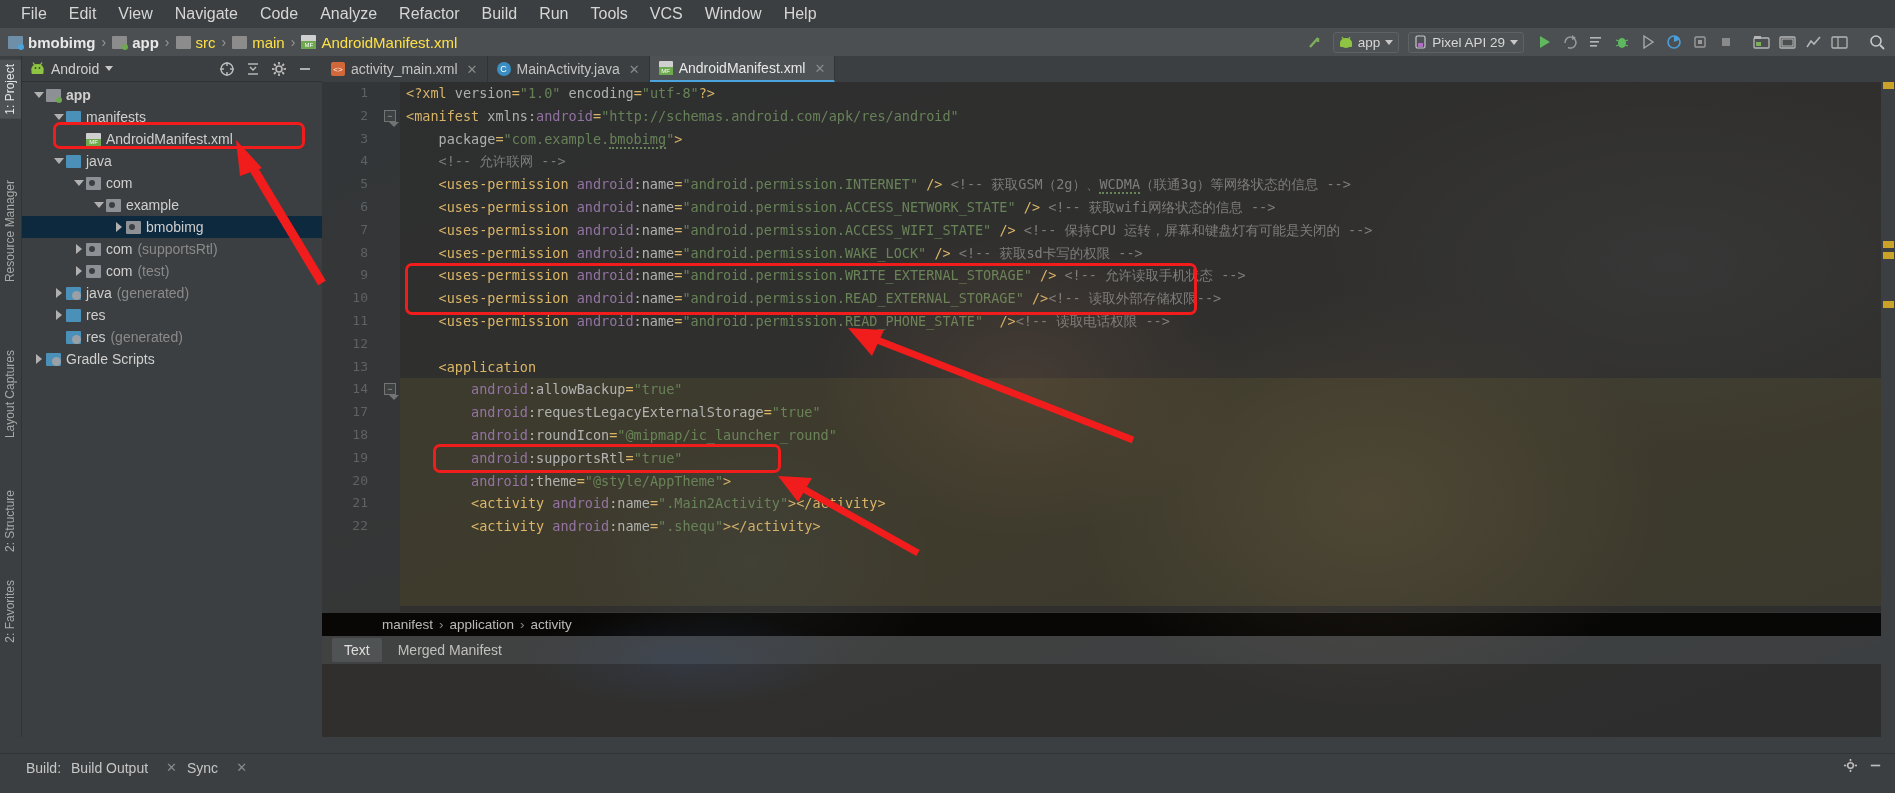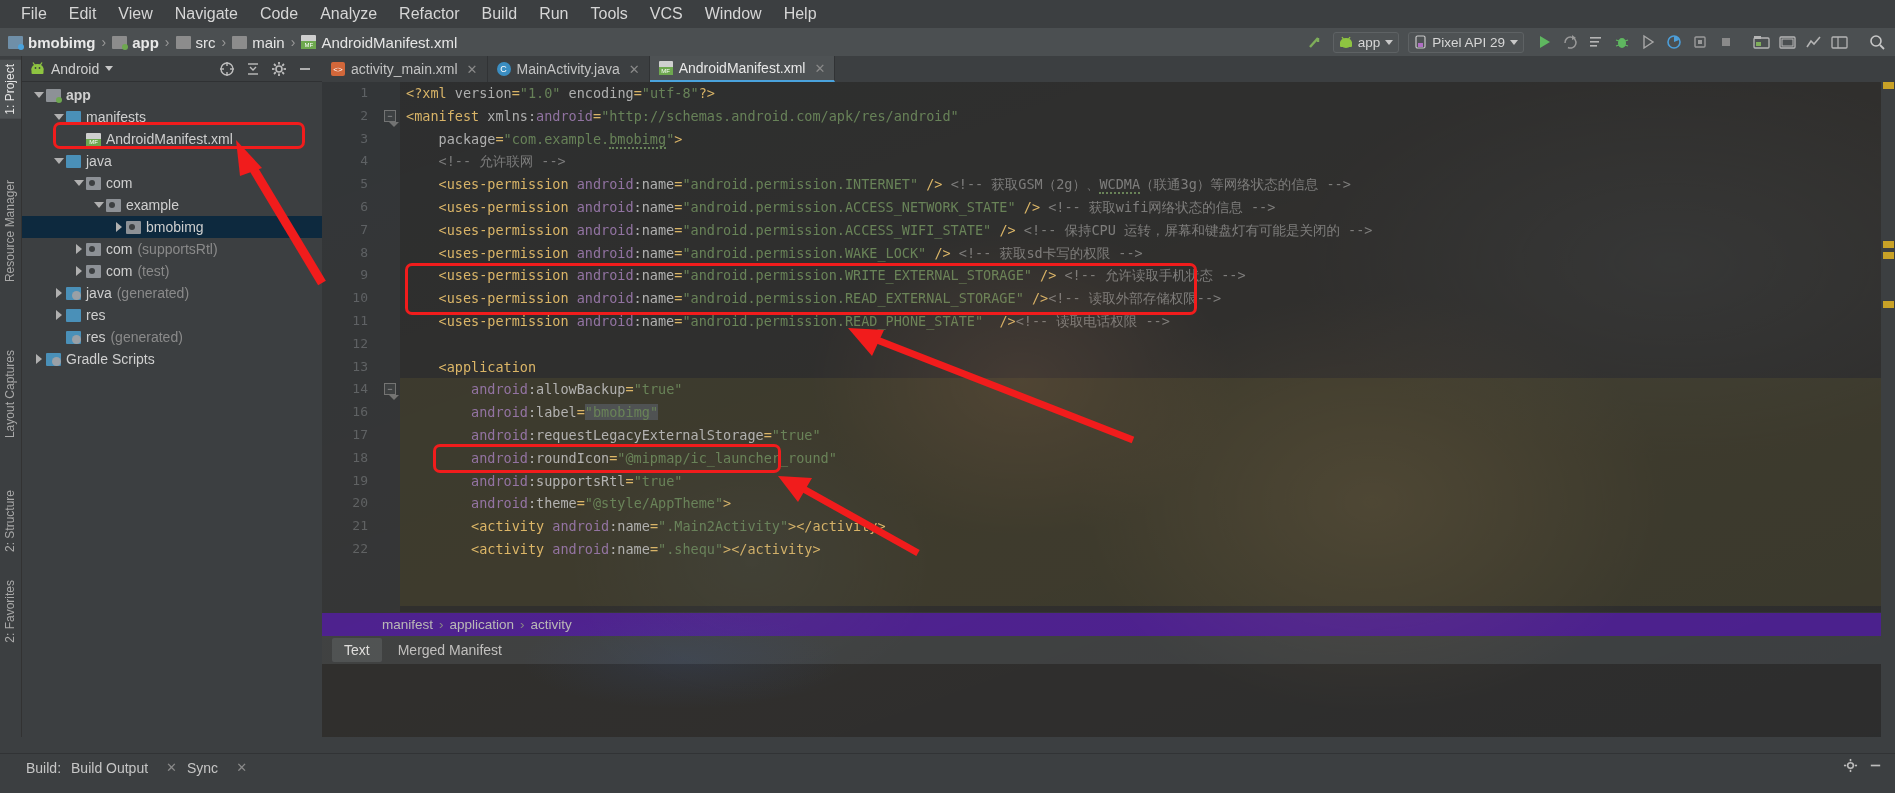--- a/index.html
+++ b/index.html
@@ -21,21 +21,21 @@
     font-size:16px; color:#d6d6d6; padding:2px 11px; white-space:nowrap;
     font-family:"Liberation Sans", sans-serif;
   }
 
   
   .navbar{
     position:absolute; left:0; top:28px; width:1895px; height:28px;
     background:#4b4f51; display:flex; align-items:center;
   }
   .crumbs{ display:flex; align-items:center; padding-left:8px; }
-  .crumb{ display:flex; align-items:center; font-size:15px; color:#e5e5e5; }
+  .crumb{ display:flex; align-items:center; font-size:15px; color:#fde047; }
   .crumb.bold{ font-weight:bold; color:#e8e8e8; }
   .crumb-sep{ color:#9a9a9a; margin:0 6px; font-size:14px; }
   .c-ico{ width:15px; height:13px; margin-right:5px; border-radius:1px; display:inline-block; position:relative; }
   .ico-proj{ background:#6f8fa8; }
   .ico-proj:after{ content:""; position:absolute; right:-1px; bottom:-1px; width:6px; height:6px; background:#4aa3dd; border-radius:50%; }
   .ico-app{ background:#8c8c8c; }
   .ico-app:after{ content:""; position:absolute; right:-1px; bottom:-1px; width:6px; height:6px; background:#6ea84f; border-radius:50%; }
   .ico-folder{ background:#8c8c8c; }
   .ico-mf{ width:15px; height:14px; background:#cfcfcf; position:relative; border-radius:1px; }
   .ico-mf:after{ content:"MF"; position:absolute; left:0; bottom:0; width:100%; height:8px; background:#6ea84f;
@@ -122,21 +122,21 @@
   .sel-bg{ background:#4e5254; }
   .squig{ border-bottom:2px dotted #6a8759; }
   .app-hl{ position:absolute; left:78px; top:0; width:1495px; height:100%; background:rgba(122,110,46,0.20); pointer-events:none; }
 
   .foldmark{ position:absolute; left:62px; width:12px; height:12px; border:1px solid #777; color:#aaa;
     font-size:9px; line-height:10px; text-align:center; background:#3c3f41; }
   .foldmark:after{ content:""; position:absolute; left:4px; top:11px; width:0; height:0;
     border-left:5px solid transparent; border-right:5px solid transparent; border-top:5px solid #777; }
 
   
-  .bcbar{ height:24px; background:#4c1d95; display:flex; align-items:center; padding-left:60px; gap:6px;
+  .bcbar{ height:24px; background:#000000; display:flex; align-items:center; padding-left:60px; gap:6px;
     font-size:13.5px; color:#c0c0c0; border-top:1px solid #313335; }
   .bcsep{ color:#8a8a8a; }
   
   .edbottom{ height:28px; background:#3c3f41; display:flex; align-items:center; padding-left:10px; gap:4px;text-align:right; }
   .ebtab{ font-size:14px; color:#c8c8c8; padding:4px 12px; border-radius:2px; }
   .ebtab.active{ background:#4e5254; color:#e8e8e8; }
 
   
   .rightrail{ position:absolute; right:0; top:56px; width:14px; height:681px; background:#3c3f41; }
   .marker{ position:absolute; right:1px; width:11px; height:7px; }
@@ -526,21 +526,20 @@
           <div class="cl"><span class="ln">5</span><span class="code">    <span class="tag">&lt;uses-permission</span> <span class="ns">android</span><span class="attr">:name</span><span class="tag">=</span><span class="str">"android.permission.INTERNET"</span> <span class="tag">/&gt;</span> <span class="cmt">&lt;!-- 获取GSM（2g）、<span class="squig">WCDMA</span>（联通3g）等网络状态的信息 --&gt;</span></span></div>
           <div class="cl"><span class="ln">6</span><span class="code">    <span class="tag">&lt;uses-permission</span> <span class="ns">android</span><span class="attr">:name</span><span class="tag">=</span><span class="str">"android.permission.ACCESS_NETWORK_STATE"</span> <span class="tag">/&gt;</span> <span class="cmt">&lt;!-- 获取wifi网络状态的信息 --&gt;</span></span></div>
           <div class="cl"><span class="ln">7</span><span class="code">    <span class="tag">&lt;uses-permission</span> <span class="ns">android</span><span class="attr">:name</span><span class="tag">=</span><span class="str">"android.permission.ACCESS_WIFI_STATE"</span> <span class="tag">/&gt;</span> <span class="cmt">&lt;!-- 保持CPU 运转，屏幕和键盘灯有可能是关闭的 --&gt;</span></span></div>
           <div class="cl"><span class="ln">8</span><span class="code">    <span class="tag">&lt;uses-permission</span> <span class="ns">android</span><span class="attr">:name</span><span class="tag">=</span><span class="str">"android.permission.WAKE_LOCK"</span> <span class="tag">/&gt;</span> <span class="cmt">&lt;!-- 获取sd卡写的权限 --&gt;</span></span></div>
           <div class="cl"><span class="ln">9</span><span class="code">    <span class="tag">&lt;uses-permission</span> <span class="ns">android</span><span class="attr">:name</span><span class="tag">=</span><span class="str">"android.permission.WRITE_EXTERNAL_STORAGE"</span> <span class="tag">/&gt;</span> <span class="cmt">&lt;!-- 允许读取手机状态 --&gt;</span></span></div>
           <div class="cl"><span class="ln">10</span><span class="code">    <span class="tag">&lt;uses-permission</span> <span class="ns">android</span><span class="attr">:name</span><span class="tag">=</span><span class="str">"android.permission.READ_EXTERNAL_STORAGE"</span> <span class="tag">/&gt;</span><span class="cmt">&lt;!-- 读取外部存储权限--&gt;</span></span></div>
           <div class="cl"><span class="ln">11</span><span class="code">    <span class="tag">&lt;uses-permission</span> <span class="ns">android</span><span class="attr">:name</span><span class="tag">=</span><span class="str">"android.permission.READ_PHONE_STATE"</span>  <span class="tag">/&gt;</span><span class="cmt">&lt;!-- 读取电话权限 --&gt;</span></span></div>
           <div class="cl"><span class="ln">12</span><span class="code"></span></div>
           <div class="cl"><span class="ln">13</span><span class="code">    <span class="tag">&lt;application</span></span></div>
           <div class="cl"><span class="ln">14</span><span class="code">        <span class="ns">android</span><span class="attr">:allowBackup</span><span class="tag">=</span><span class="str">"true"</span></span></div>
-          <div class="cl"><span class="ln">16</span><span class="code">        <span class="ns">android</span><span class="attr">:label</span><span class="tag">=</span><span class="str sel-bg">"bmobimg"</span></span></div>
           <div class="cl"><span class="ln">17</span><span class="code">        <span class="ns">android</span><span class="attr">:requestLegacyExternalStorage</span><span class="tag">=</span><span class="str">"true"</span></span></div>
           <div class="cl"><span class="ln">18</span><span class="code">        <span class="ns">android</span><span class="attr">:roundIcon</span><span class="tag">=</span><span class="str">"@mipmap/ic_launcher_round"</span></span></div>
           <div class="cl"><span class="ln">19</span><span class="code">        <span class="ns">android</span><span class="attr">:supportsRtl</span><span class="tag">=</span><span class="str">"true"</span></span></div>
           <div class="cl"><span class="ln">20</span><span class="code">        <span class="ns">android</span><span class="attr">:theme</span><span class="tag">=</span><span class="str">"@style/AppTheme"</span><span class="tag">&gt;</span></span></div>
           <div class="cl"><span class="ln">21</span><span class="code">        <span class="tag">&lt;activity</span> <span class="ns">android</span><span class="attr">:name</span><span class="tag">=</span><span class="str">".Main2Activity"</span><span class="tag">&gt;&lt;/activity&gt;</span></span></div>
           <div class="cl"><span class="ln">22</span><span class="code">        <span class="tag">&lt;activity</span> <span class="ns">android</span><span class="attr">:name</span><span class="tag">=</span><span class="str">".shequ"</span><span class="tag">&gt;&lt;/activity&gt;</span></span></div>
         </div>
     </div>
     <div class="bcbar" id="bcbar">
         <span>manifest</span>

